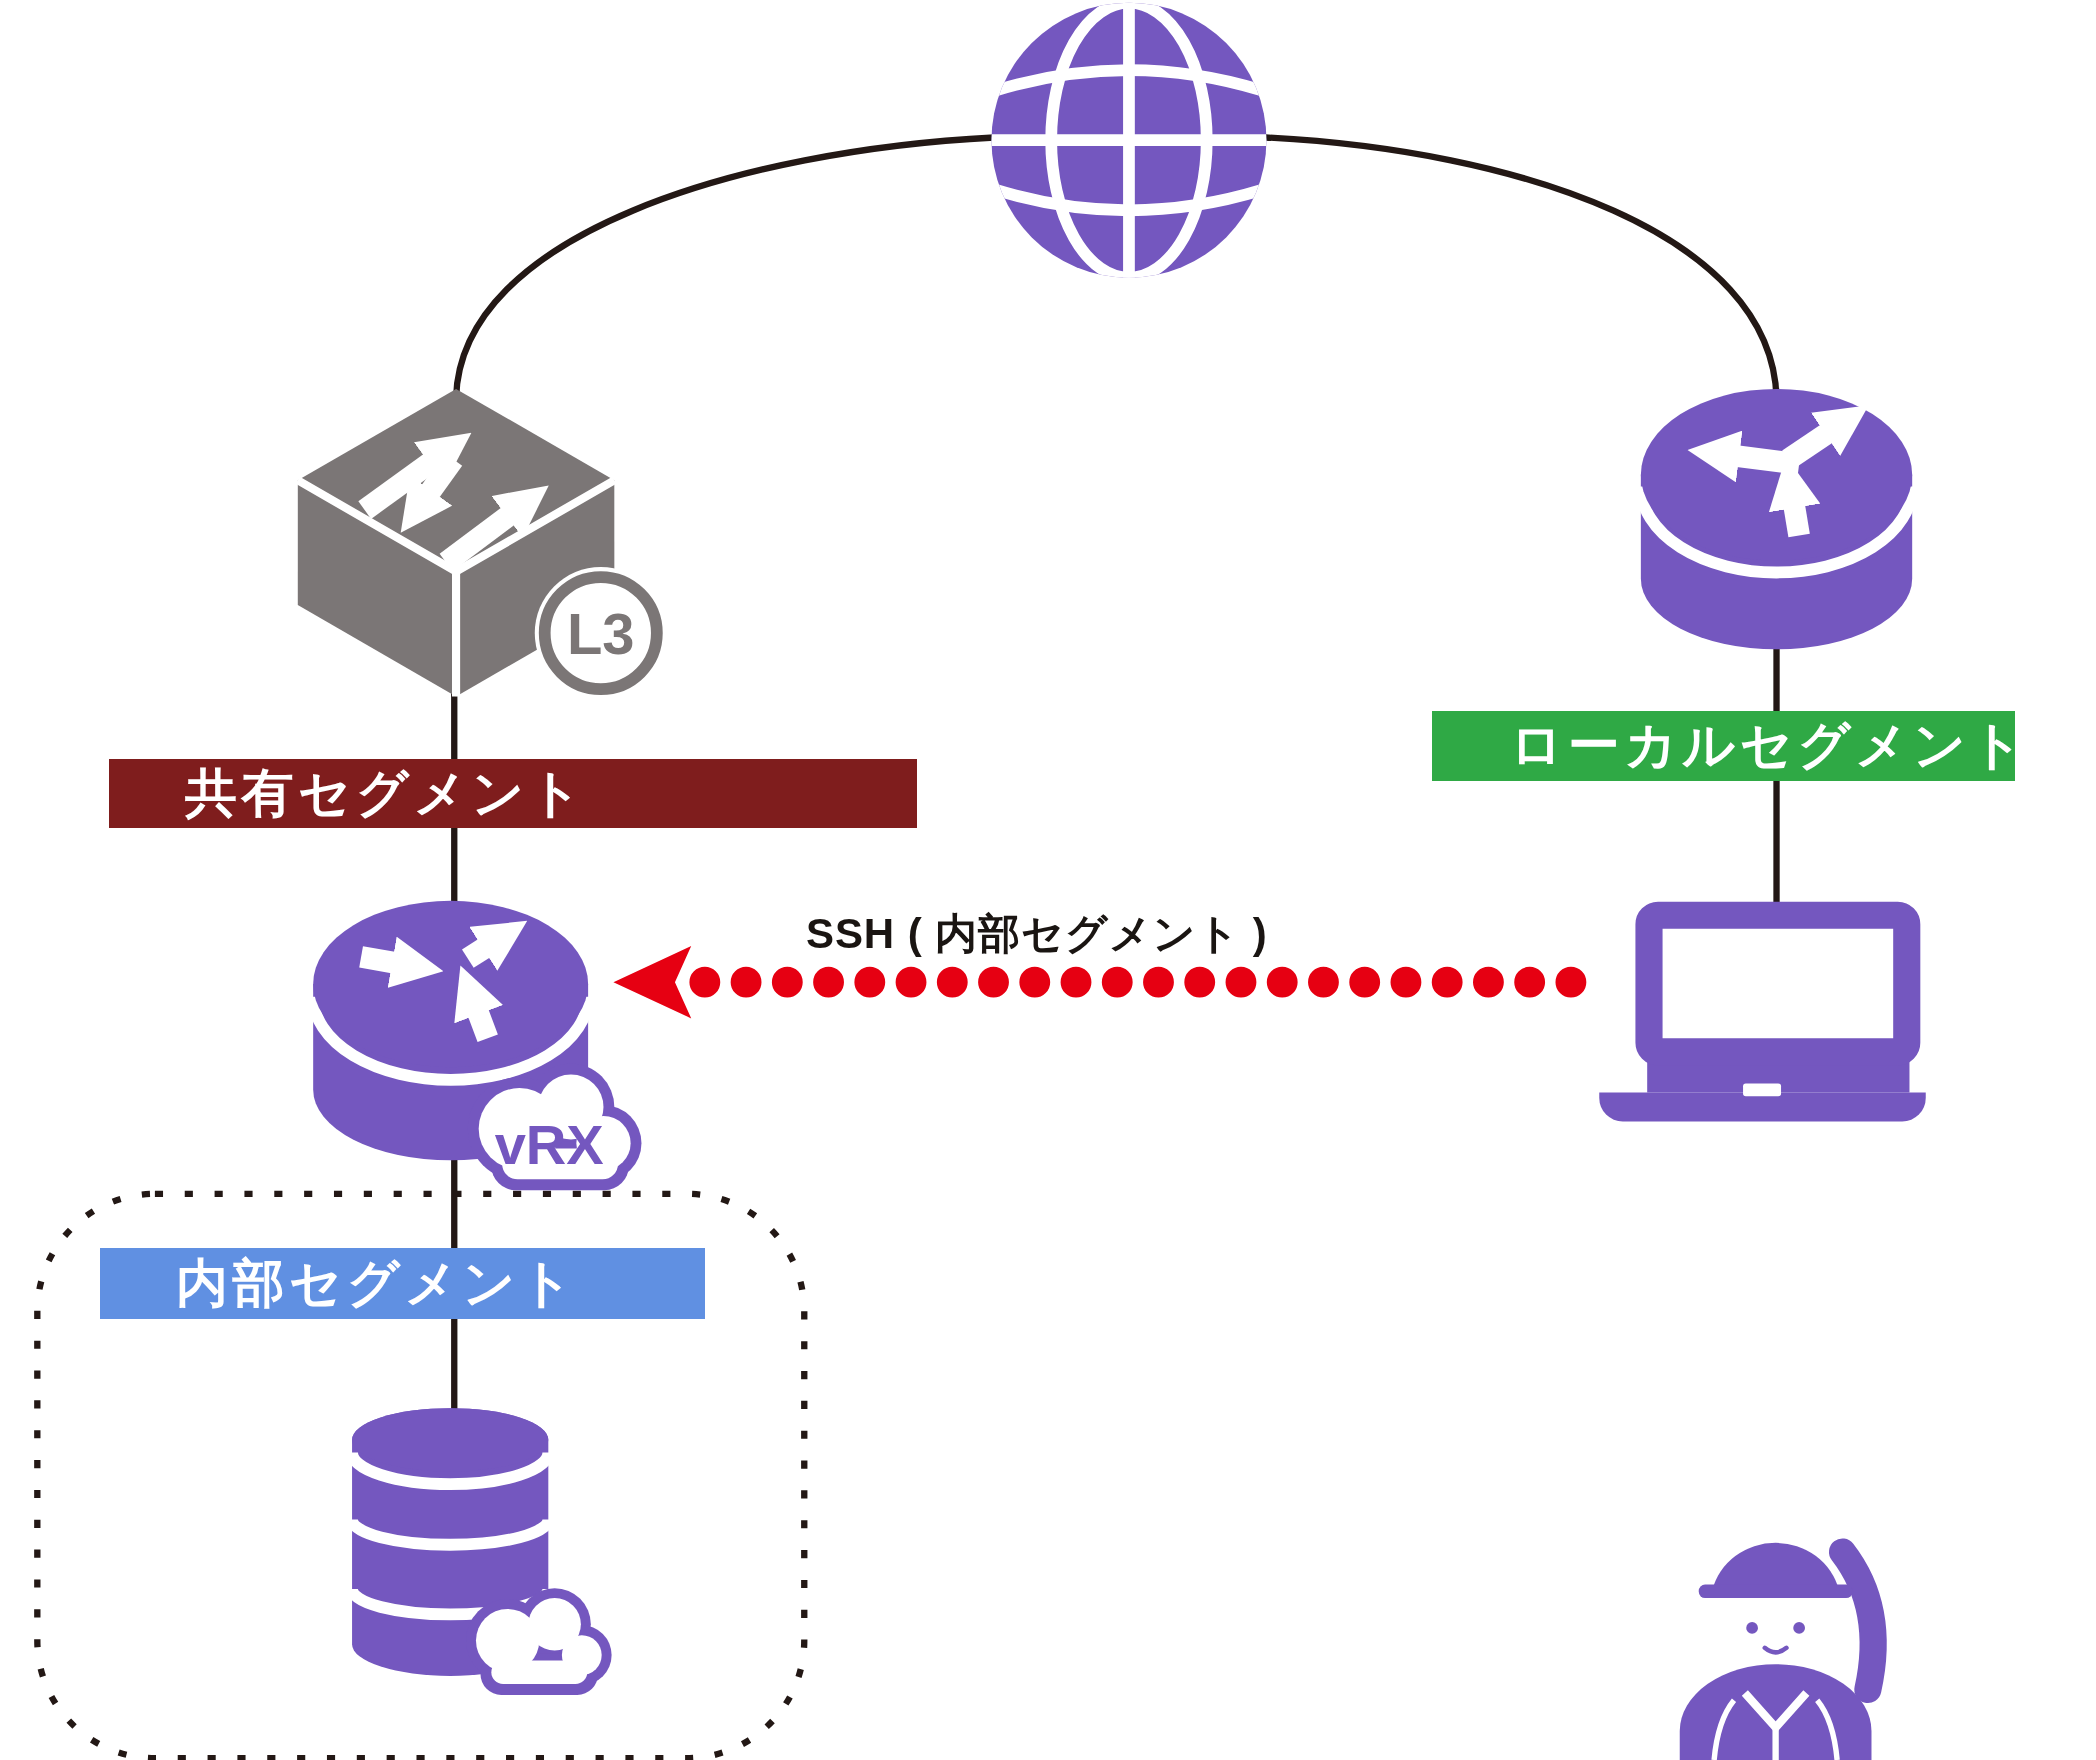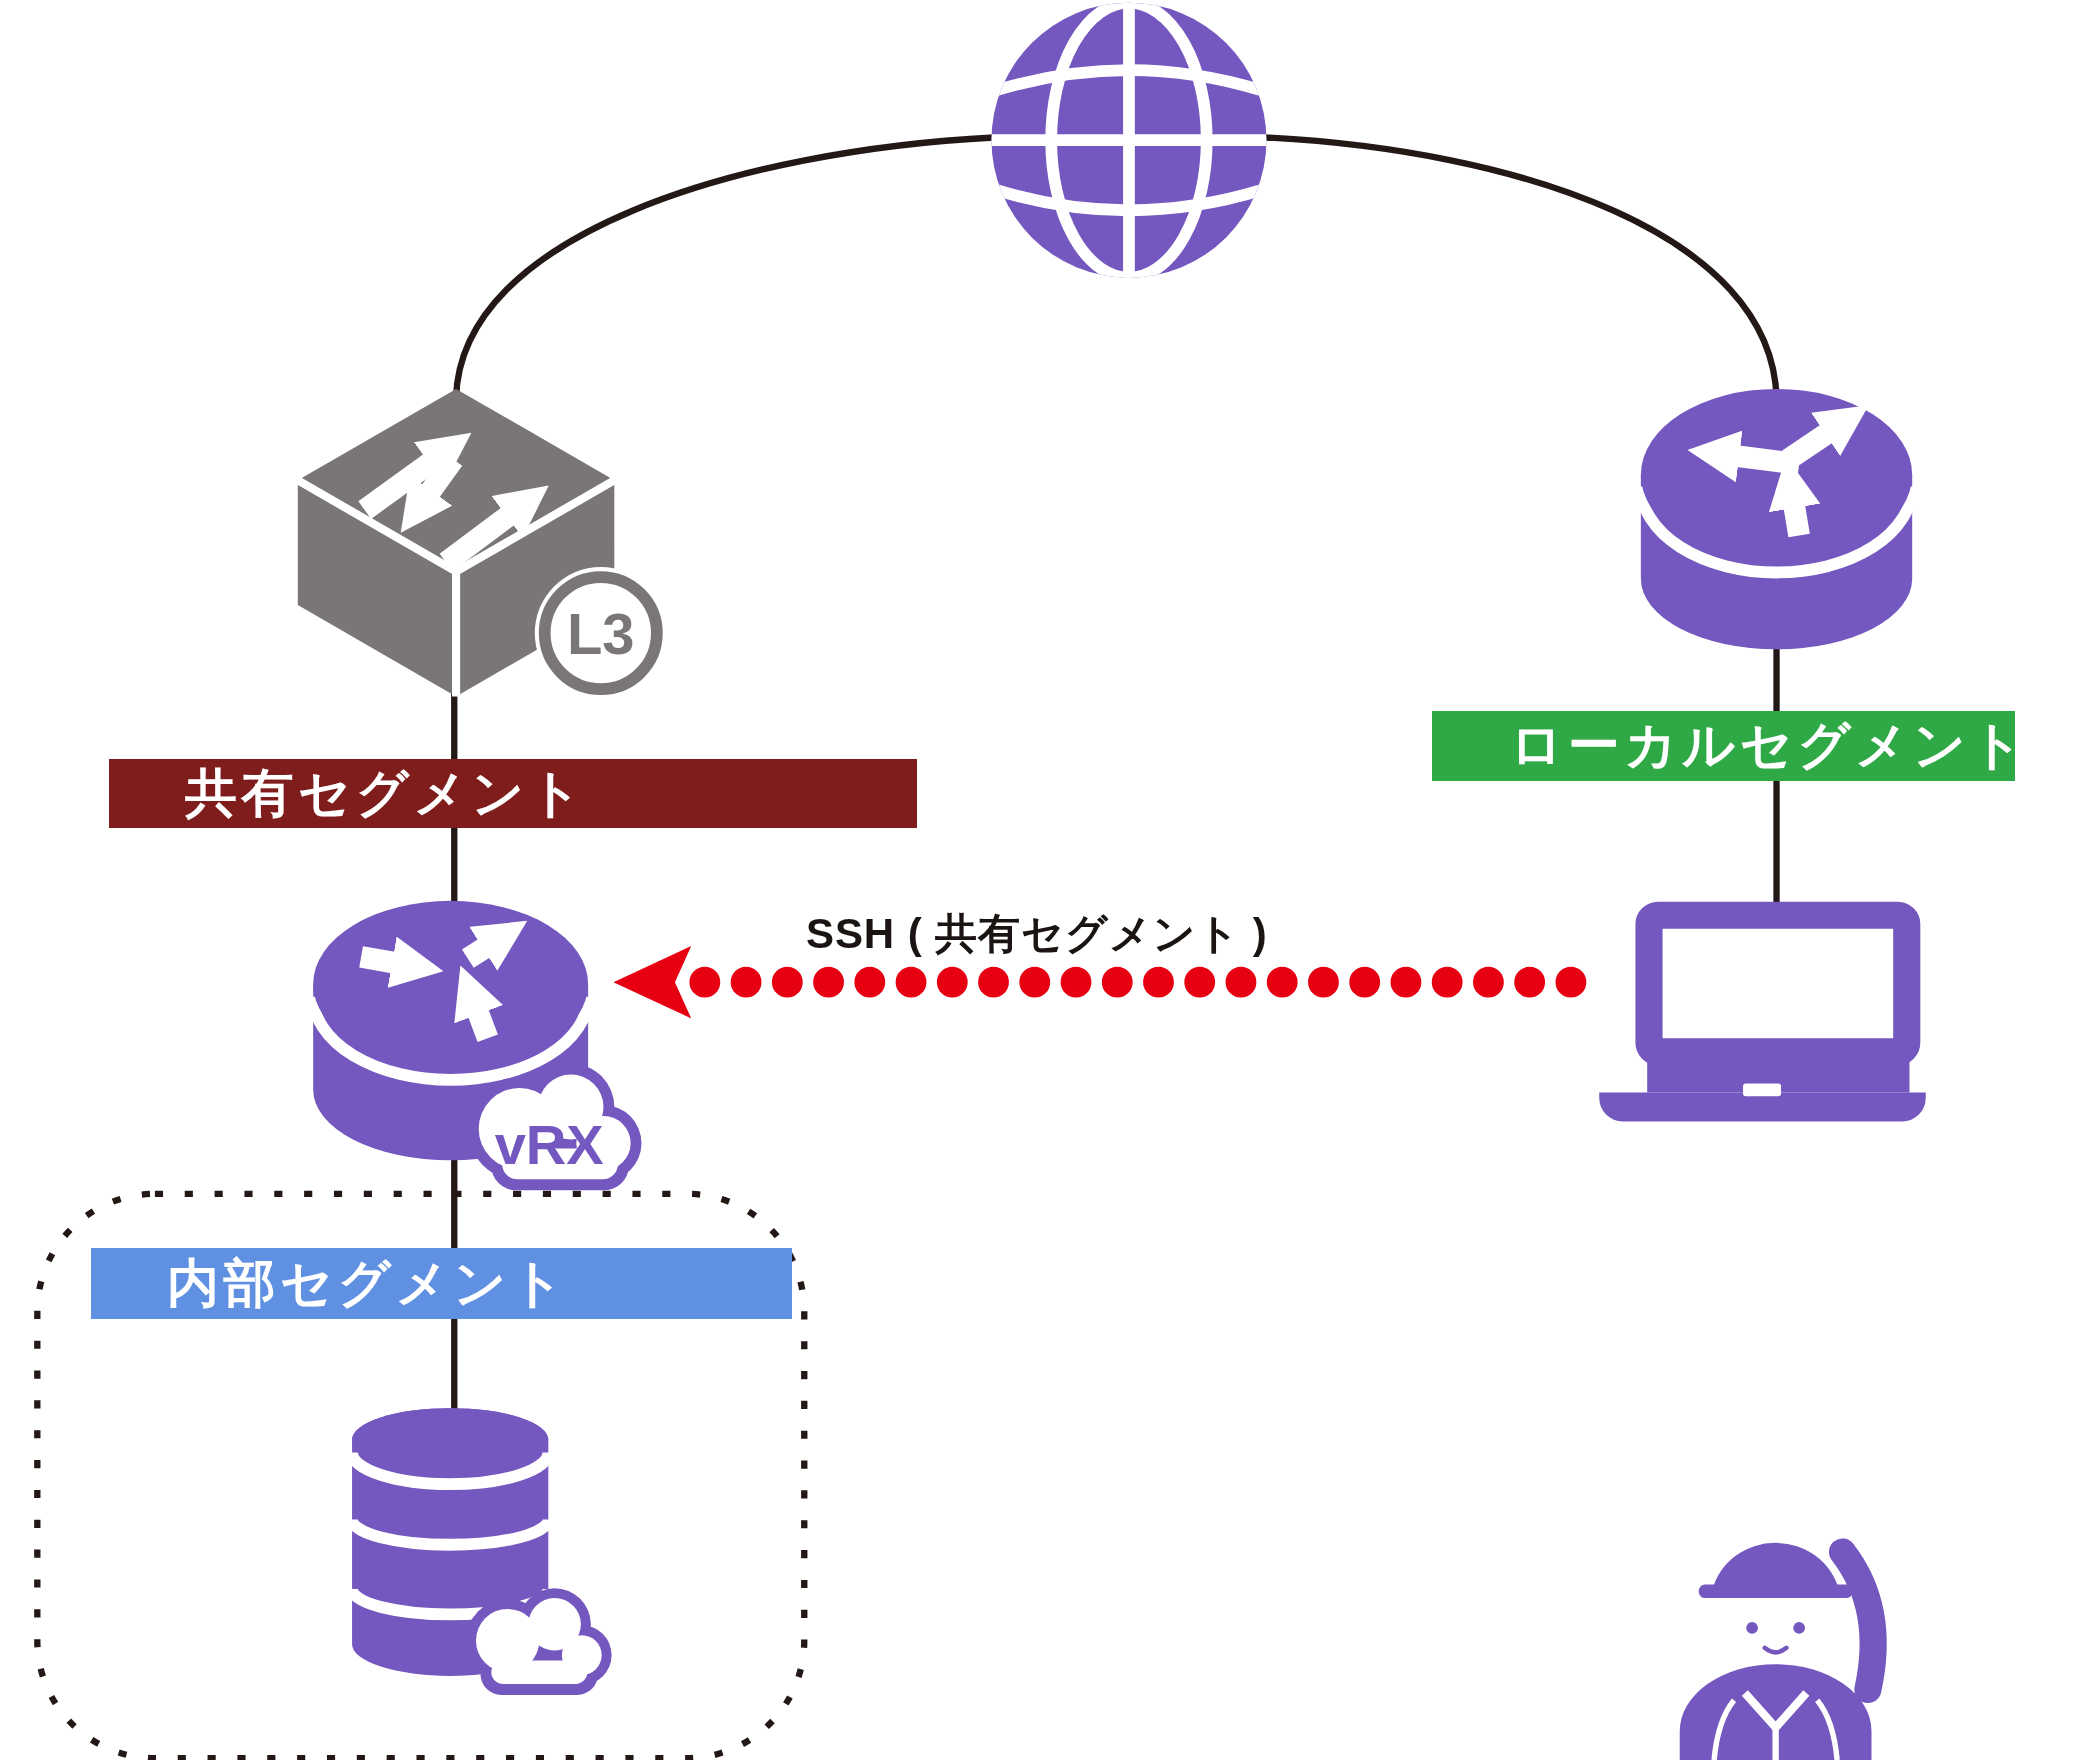--- a/index.html
+++ b/index.html
@@ -177,20 +177,20 @@
   </svg>
 
   <div class="seg-label" style="left: 81px; top: 759px; width: 808px; height: 69px; padding-left: 76px; box-sizing: border-box; background-color: #7f1d1d;">
     <span>共有セグメント</span>
   </div>
 
   <div class="seg-label" style="left: 1404px; top: 711px; width: 583px; height: 70px; padding-left: 78px; box-sizing: border-box; background-color: rgb(47, 169, 69);">
     <span>ローカルセグメント</span>
   </div>
 
-  <div class="seg-label" style="left: 63px; top: 1248px; width: 701px; height: 71px; padding-left: 76px; box-sizing: border-box; background-color: rgb(96, 144, 226);">
+  <div class="seg-label" style="left: 72px; top: 1248px; width: 605px; height: 71px; padding-left: 76px; box-sizing: border-box; background-color: rgb(96, 144, 226);">
     <span>内部セグメント</span>
   </div>
 
-  <div class="ssh-label">SSH ( 共有セグメント )</div>
+  <div class="ssh-label">SSH ( 内部セグメント )</div>
 
 </div>
 
 
 </body></html>

